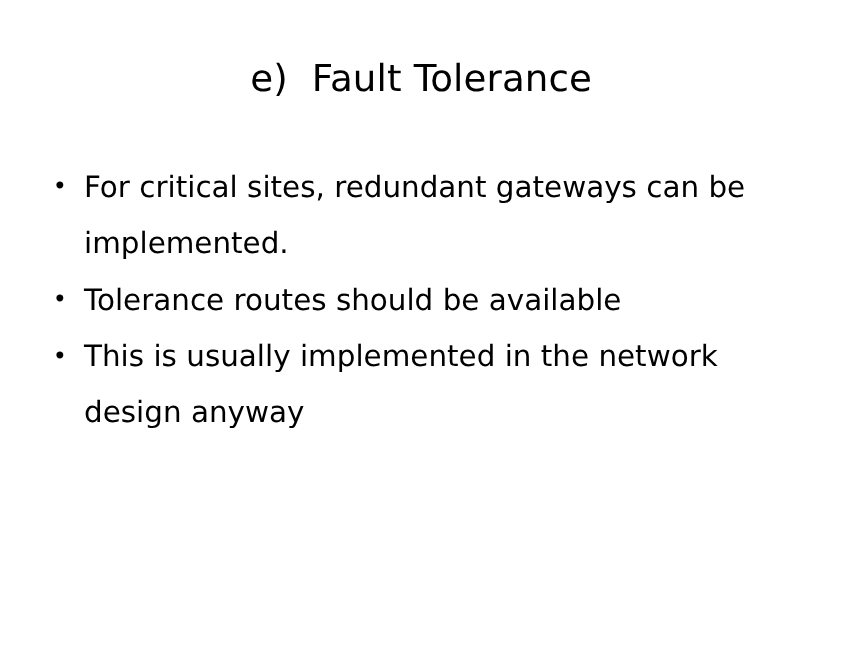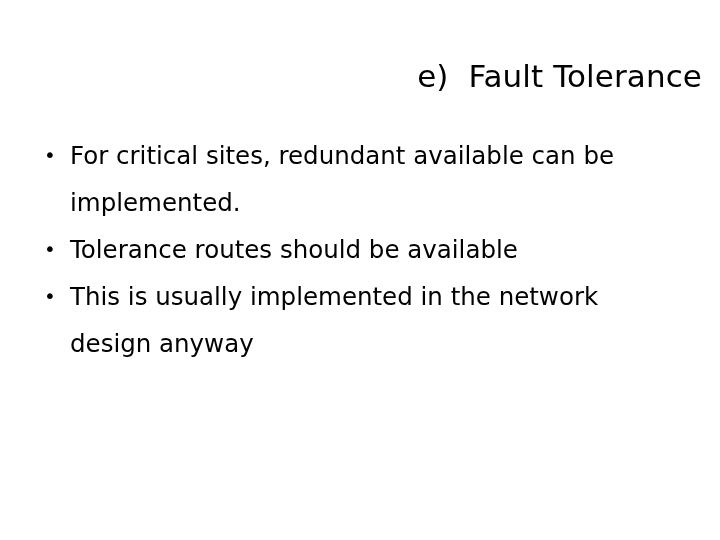--- a/index.html
+++ b/index.html
@@ -21,23 +21,23 @@
     width: 720px;
     height: 540px;
     background: #ffffff;
     box-sizing: border-box;
   }
 
   
   .slide-title {
     position: absolute;
     left: 0;
-    top: 56px;
+    top: 46px;
     width: 702px;
-    text-align: right;
+    text-align: center;
     font-family: "DejaVu Sans", "Liberation Sans", sans-serif;
     font-size: 31px;
     font-weight: 400;
     line-height: 40px;
     letter-spacing: 0.1px;
     color: #000000;
     white-space: pre;
   }
 
   
@@ -82,21 +82,21 @@
 <body>
 
 <div class="slide">
 
   <div class="slide-title">e)  Fault Tolerance</div>
 
   <ul class="body-list">
 
     <li class="bullet-item">
       <span class="bullet-marker">•</span>
-      <span class="bullet-text">For critical sites, redundant available can be implemented.</span>
+      <span class="bullet-text">For critical sites, redundant gateways can be implemented.</span>
     </li>
 
     <li class="bullet-item">
       <span class="bullet-marker">•</span>
       <span class="bullet-text">Tolerance routes should be available</span>
     </li>
 
     <li class="bullet-item">
       <span class="bullet-marker">•</span>
       <span class="bullet-text">This is usually implemented in the network design anyway</span>

